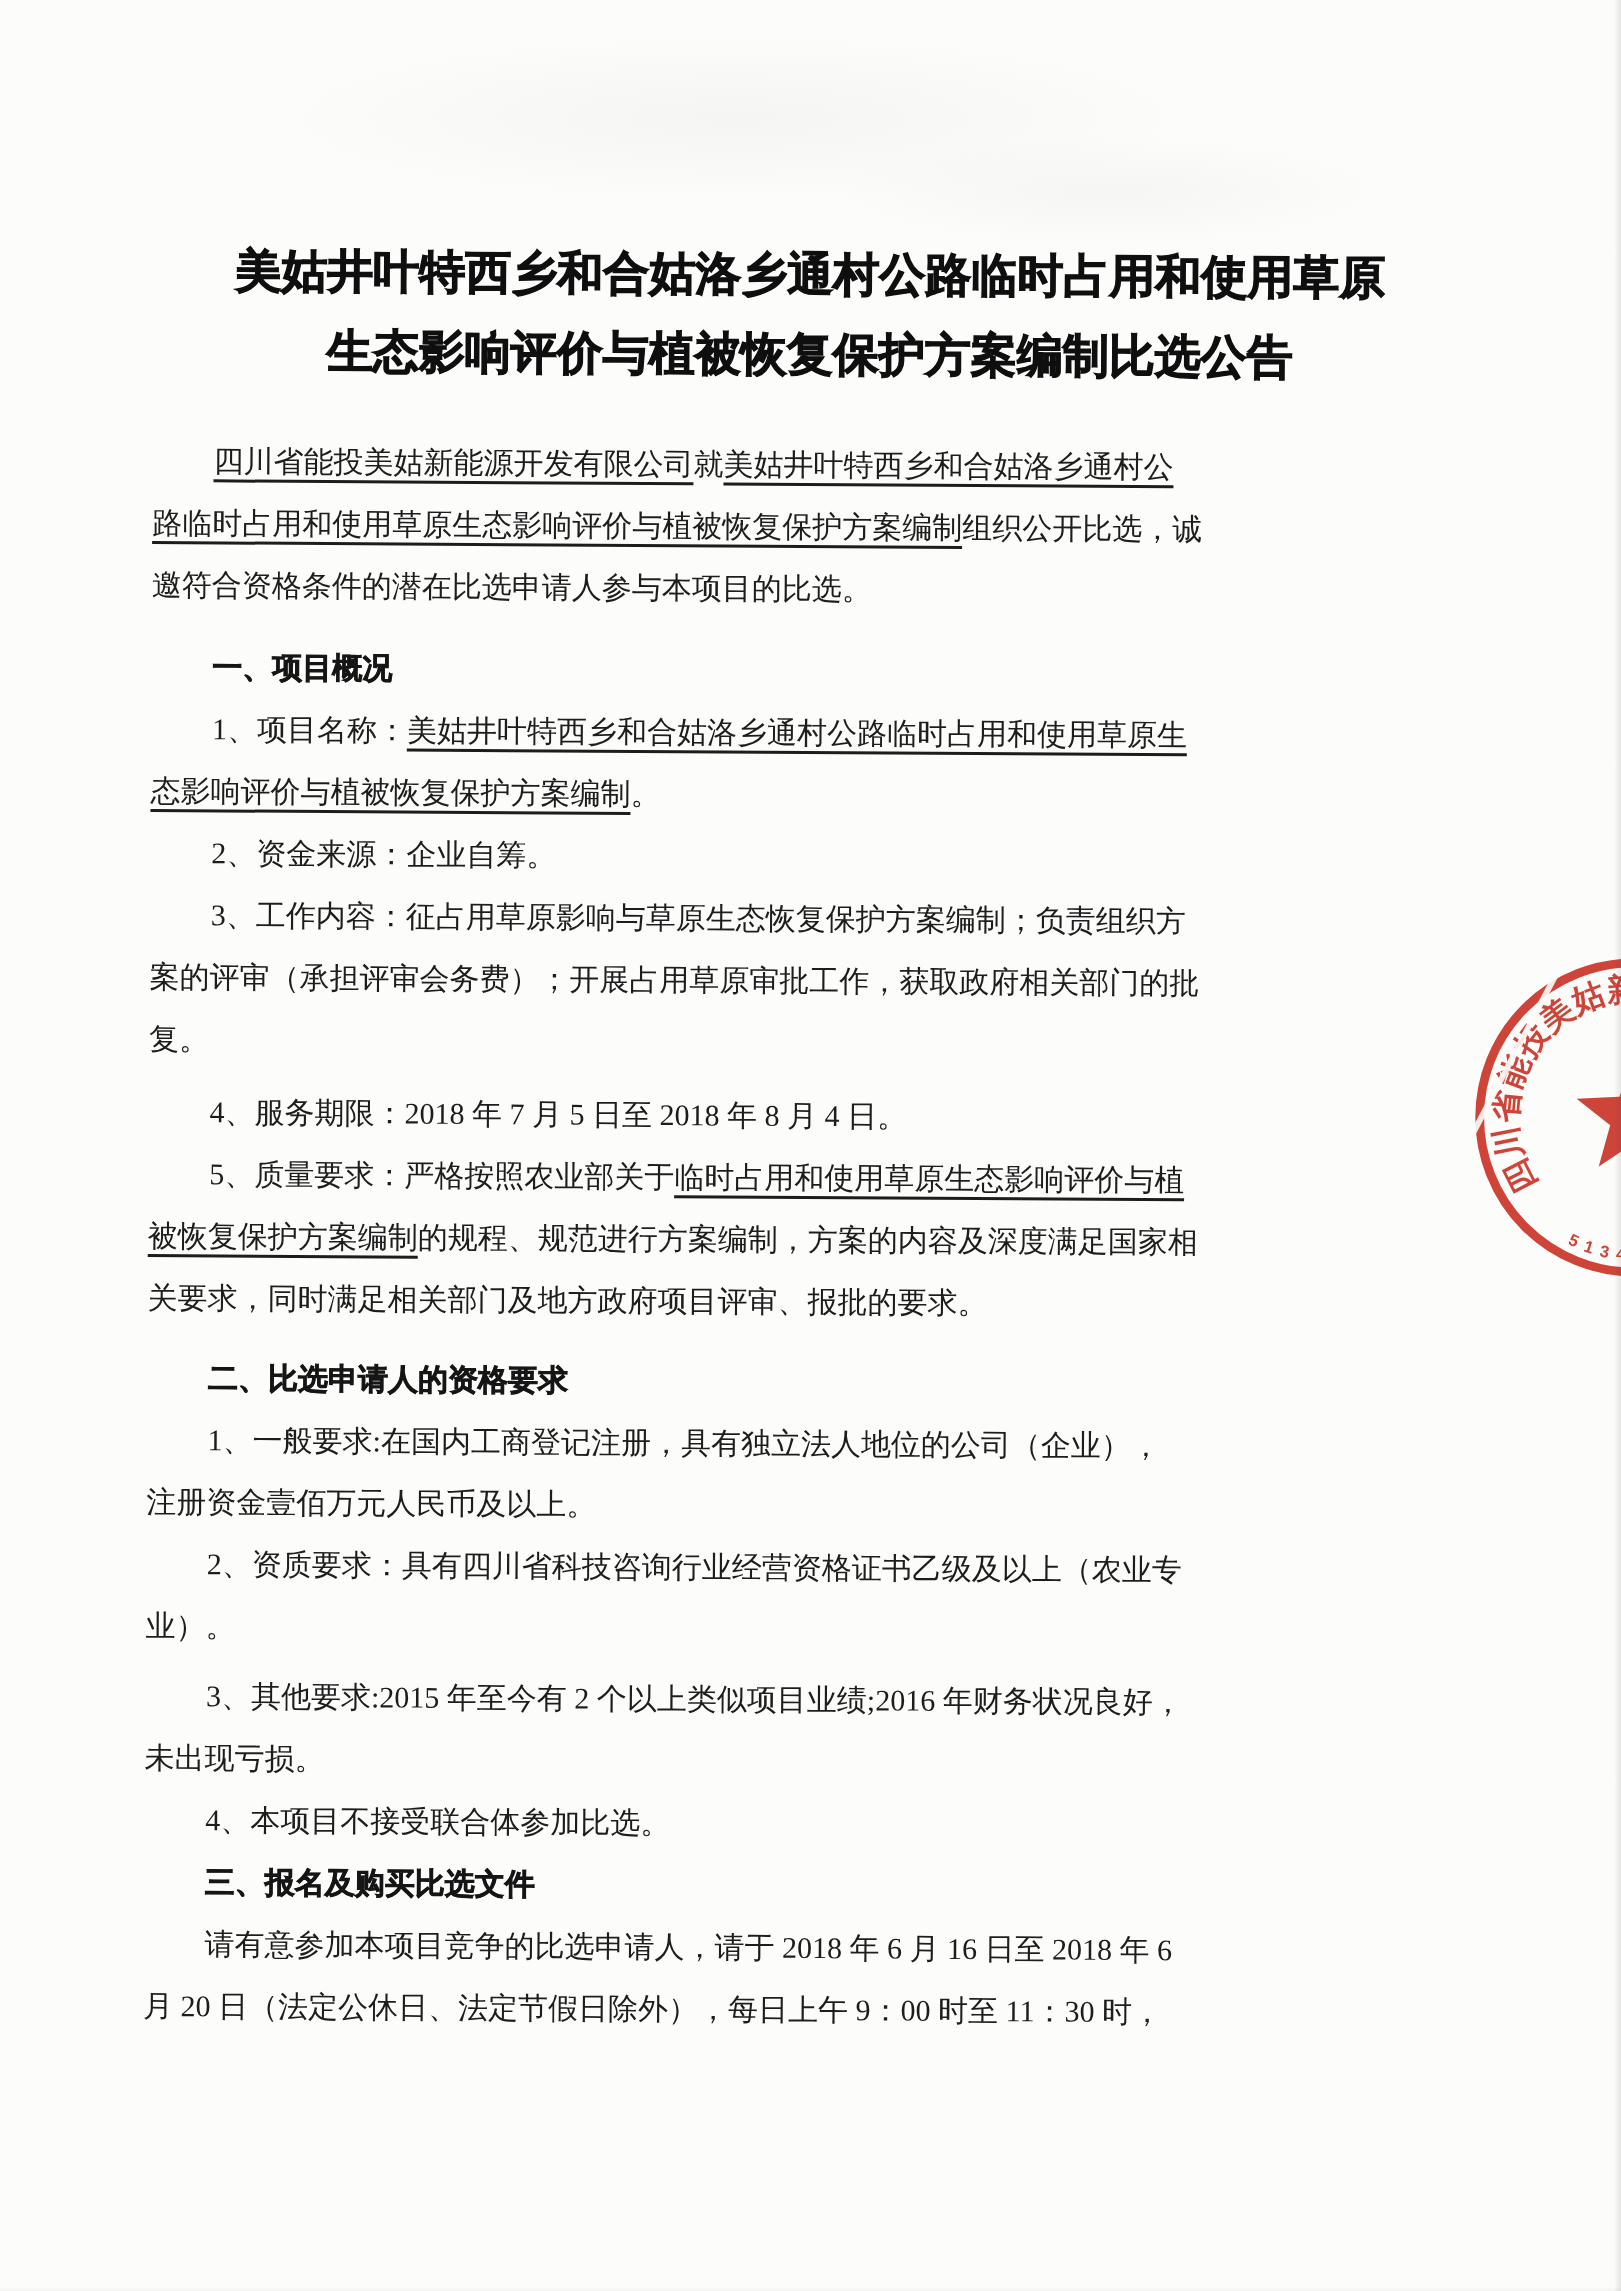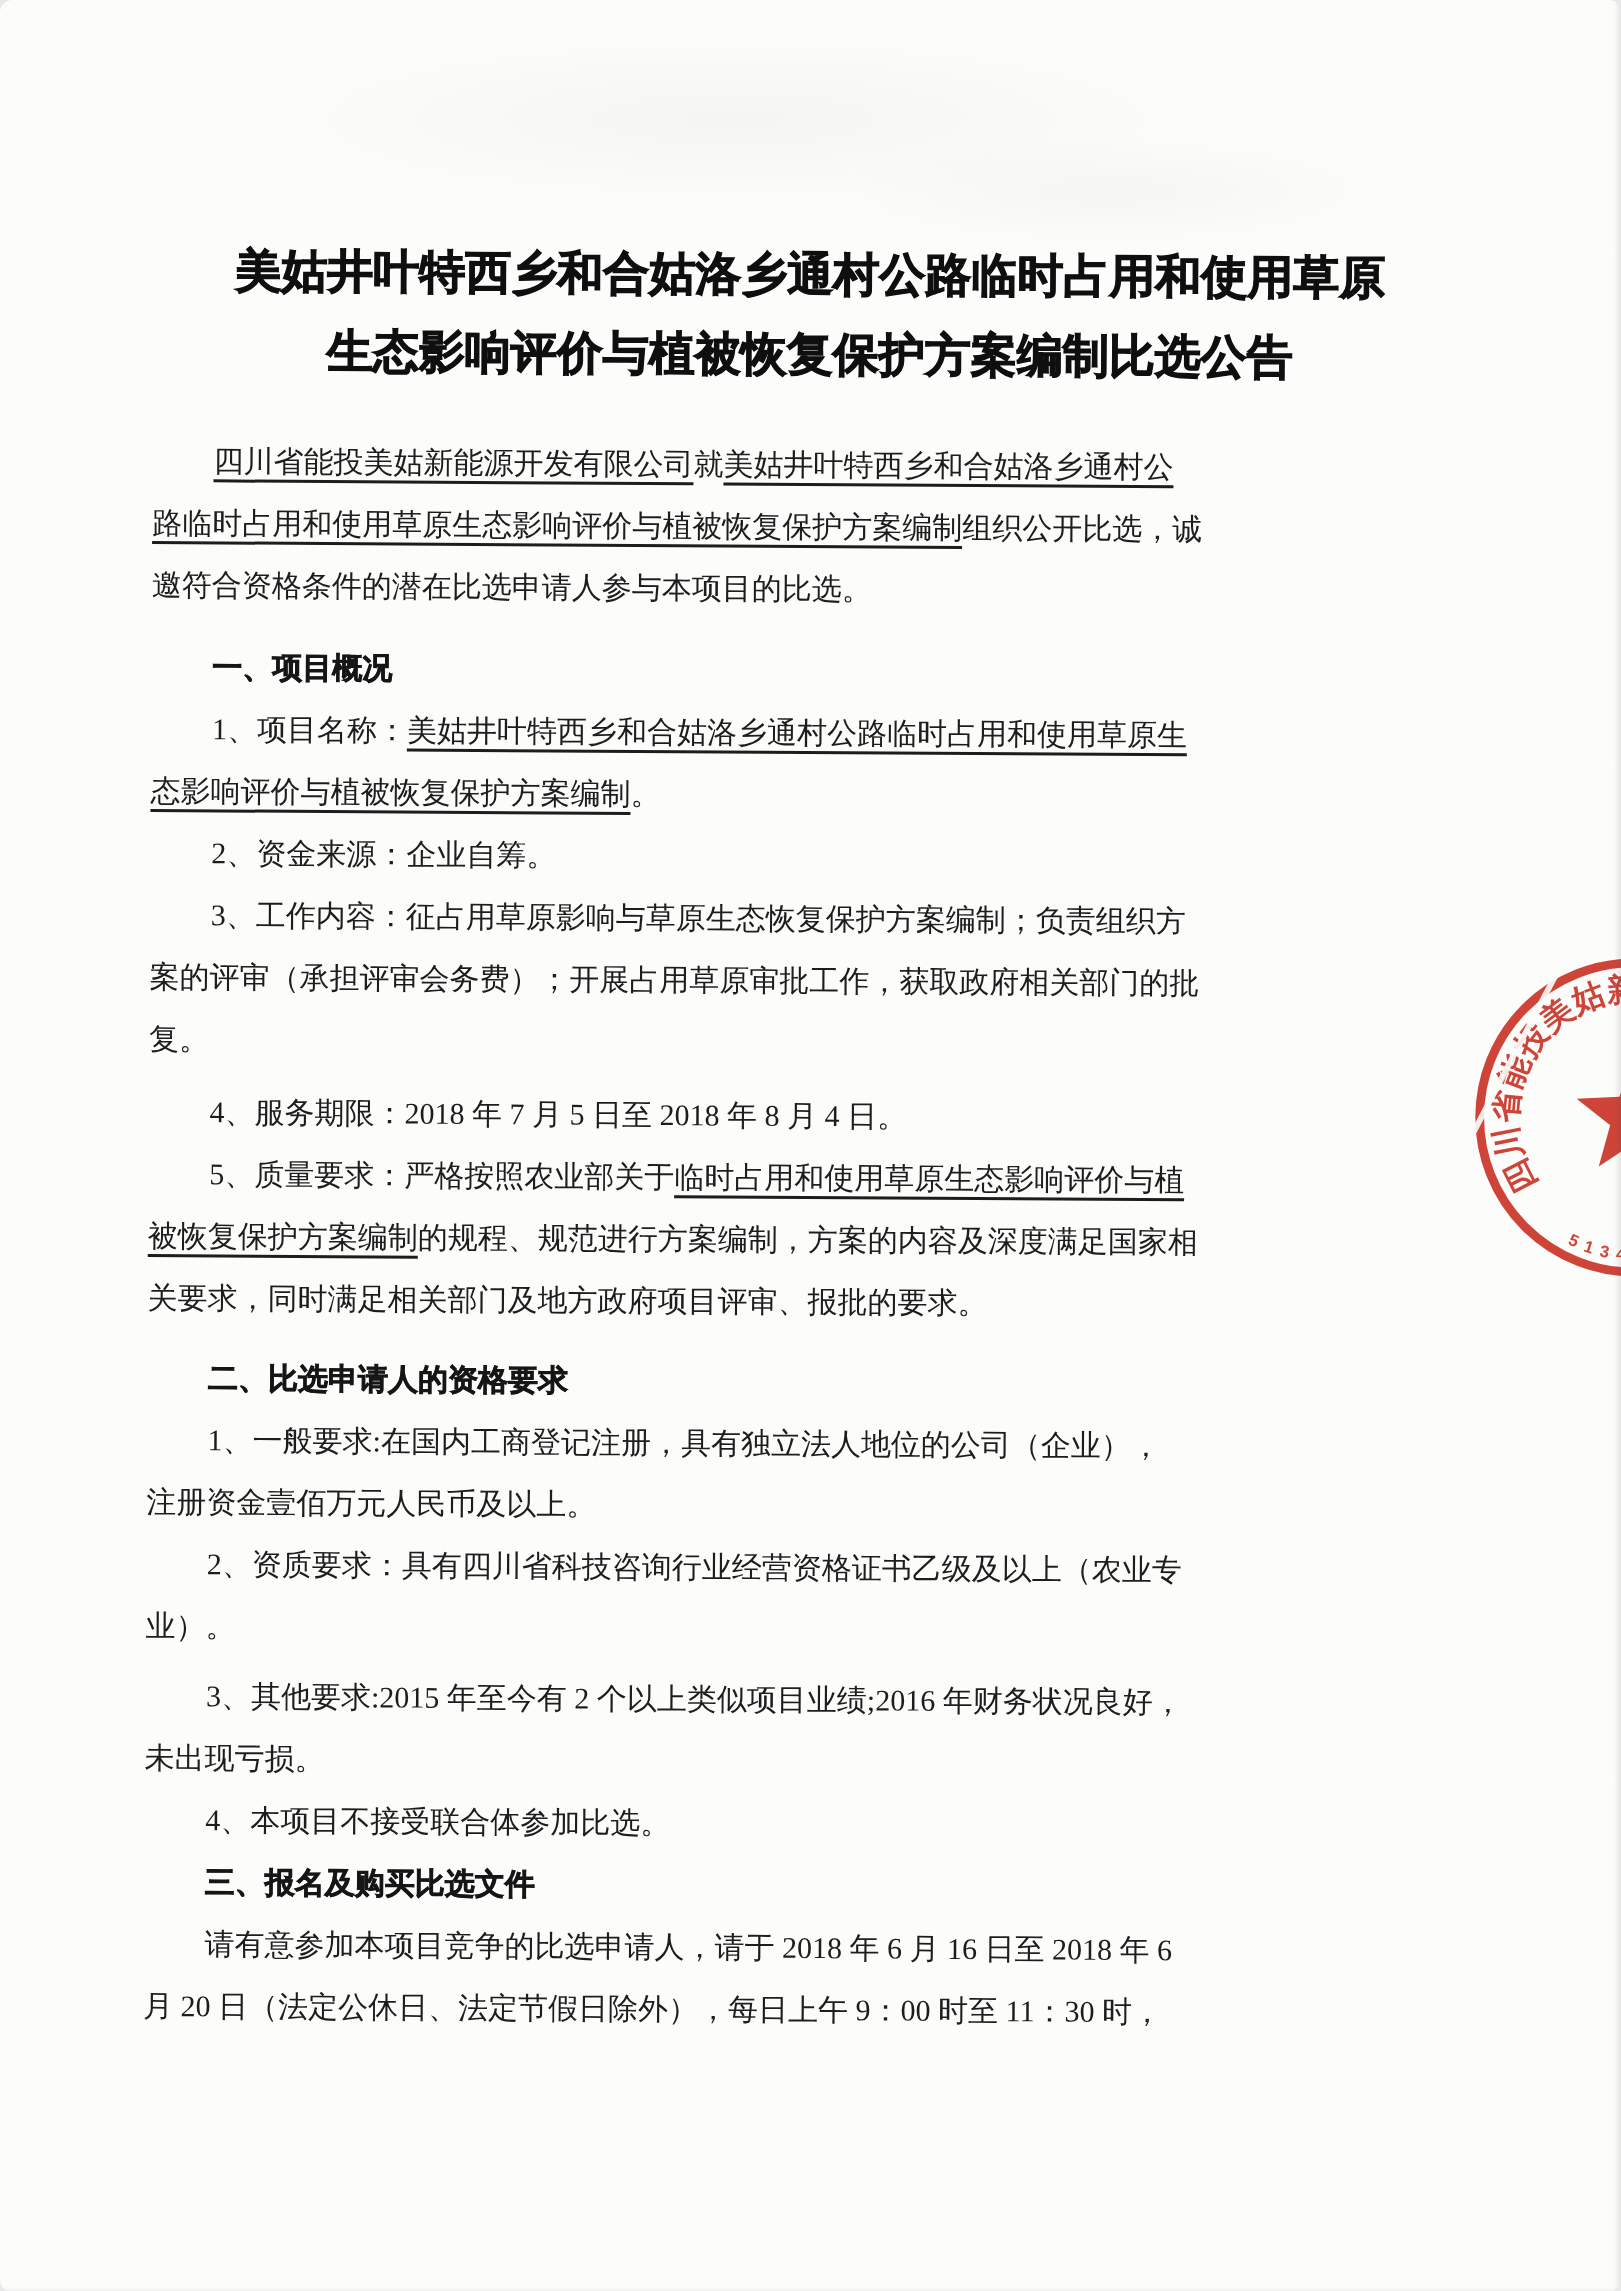--- a/index.html
+++ b/index.html
@@ -2,21 +2,20 @@
 <html style="--stamp-color: #cc3528;"><head>
 <meta charset="utf-8">
 <style>
   html,body{margin:0;padding:0;background:#e8e8e8;}
   .page{
     position:relative;
     width:1621px;height:2292px;
     background:#fcfcfa;
     overflow:hidden;
     font-family:"Liberation Serif","DejaVu Serif",serif;
-    border-radius:12px;
   }
   .smudge{position:absolute;pointer-events:none;}
   .s1{left:274px;top:35px;width:921px;height:167px;
       background:radial-gradient(closest-side,rgba(130,130,128,0.06),rgba(130,130,128,0));}
   .s2{left:833px;top:137px;width:549px;height:108px;
       background:radial-gradient(closest-side,rgba(120,120,118,0.05),rgba(120,120,118,0));}
   .edge-right{position:absolute;right:0;top:0;width:6.9px;height:100%;
       background:linear-gradient(to left,rgba(60,60,60,0.12),rgba(60,60,60,0));}
   .edge-bottom{position:absolute;left:0;bottom:0;width:100%;height:4.9px;
       background:linear-gradient(to top,rgba(60,60,60,0.07),rgba(60,60,60,0));}

